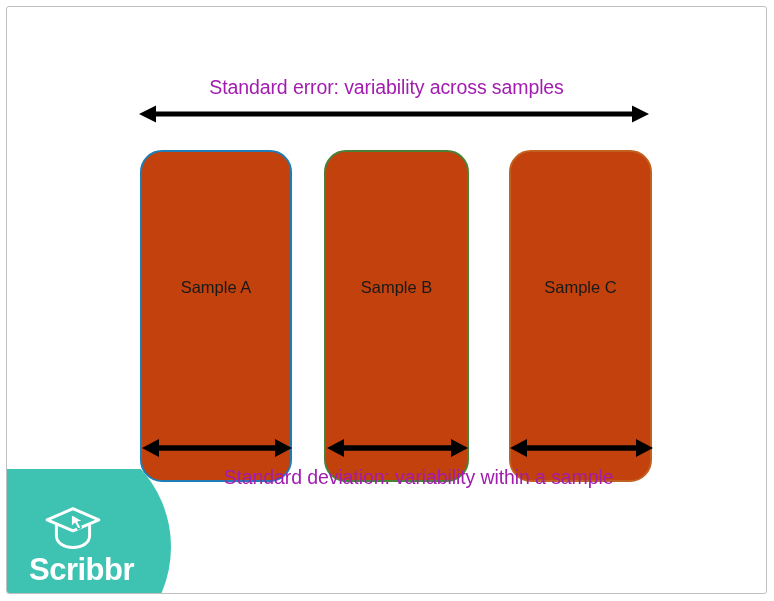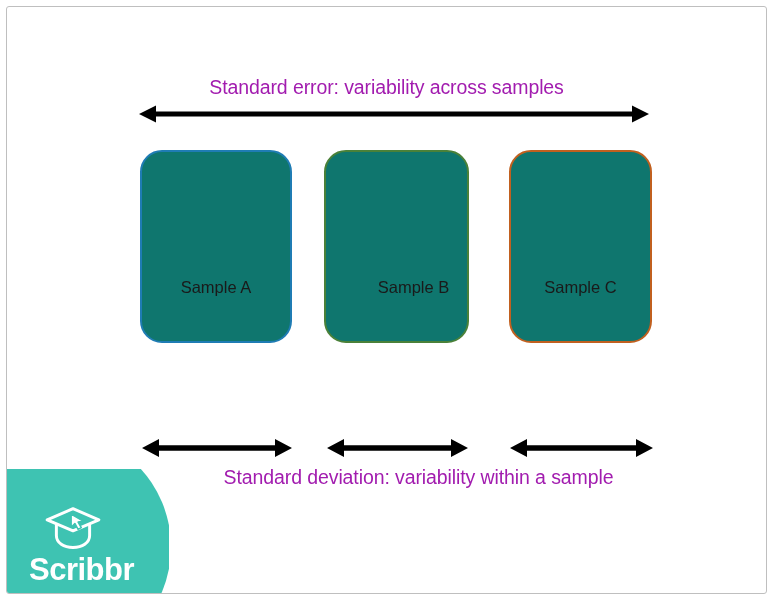--- a/index.html
+++ b/index.html
@@ -57,22 +57,22 @@
   .boxes {
     position: absolute;
     left: 0;
     top: 0;
     width: 100%;
     height: 100%;
   }
   .sample-box {
     position: absolute;
     top: 143px;
-    height: 193px;
-    background: #0f766e;
+    height: 332px;
+    background: #c2410c;
     border-style: solid;
     border-width: 2.5px;
     border-radius: 22px;
     box-sizing: border-box;
   }
   .sample-label {
     position: absolute;
     width: 100%;
     top: 126px;
     text-align: center;
@@ -83,20 +83,21 @@
 
   
   .logo-wrap {
     position: absolute;
     left: 0;
     bottom: 0;
     width: 162px;
     height: 124px;
     overflow: hidden;
     pointer-events: none;
+    padding-left: 26px;
   }
   .logo-disc {
     position: absolute;
     left: -68px;
     bottom: -70px;
     width: 232px;
     height: 232px;
     border-radius: 50%;
     background: #3ec3b2;
   }
@@ -129,21 +130,21 @@
     <div class="arrow" id="arrow-se" style="left: 132px; top: 96px; width: 510px;">
         <svg width="510" height="22" viewBox="0 0 510 22">
           <path d="M0 11 L17 2.5 L17 8.5 L493 8.5 L493 2.5 L510 11 L493 19.5 L493 13.5 L17 13.5 L17 19.5 Z" fill="#000000"></path>
         </svg>
       </div>
 
     <div class="boxes" id="boxes">
         <div class="sample-box" style="left: 133px; width: 152px; border-color: rgb(31, 124, 180);">
           <div class="sample-label">Sample A</div>
         </div>
-        <div class="sample-box" style="left: 317px; width: 145px; border-color: rgb(74, 129, 57); padding-left: 17px;">
+        <div class="sample-box" style="left: 317px; width: 145px; border-color: rgb(74, 129, 57);">
           <div class="sample-label">Sample B</div>
         </div>
         <div class="sample-box" style="left: 502px; width: 143px; border-color: rgb(193, 96, 31);">
           <div class="sample-label">Sample C</div>
         </div>
       </div>
 
     <div id="arrows-sd">
         <div class="arrow" style="left: 135px; top: 430px; width: 150px;">
           <svg width="150" height="22" viewBox="0 0 150 22">

